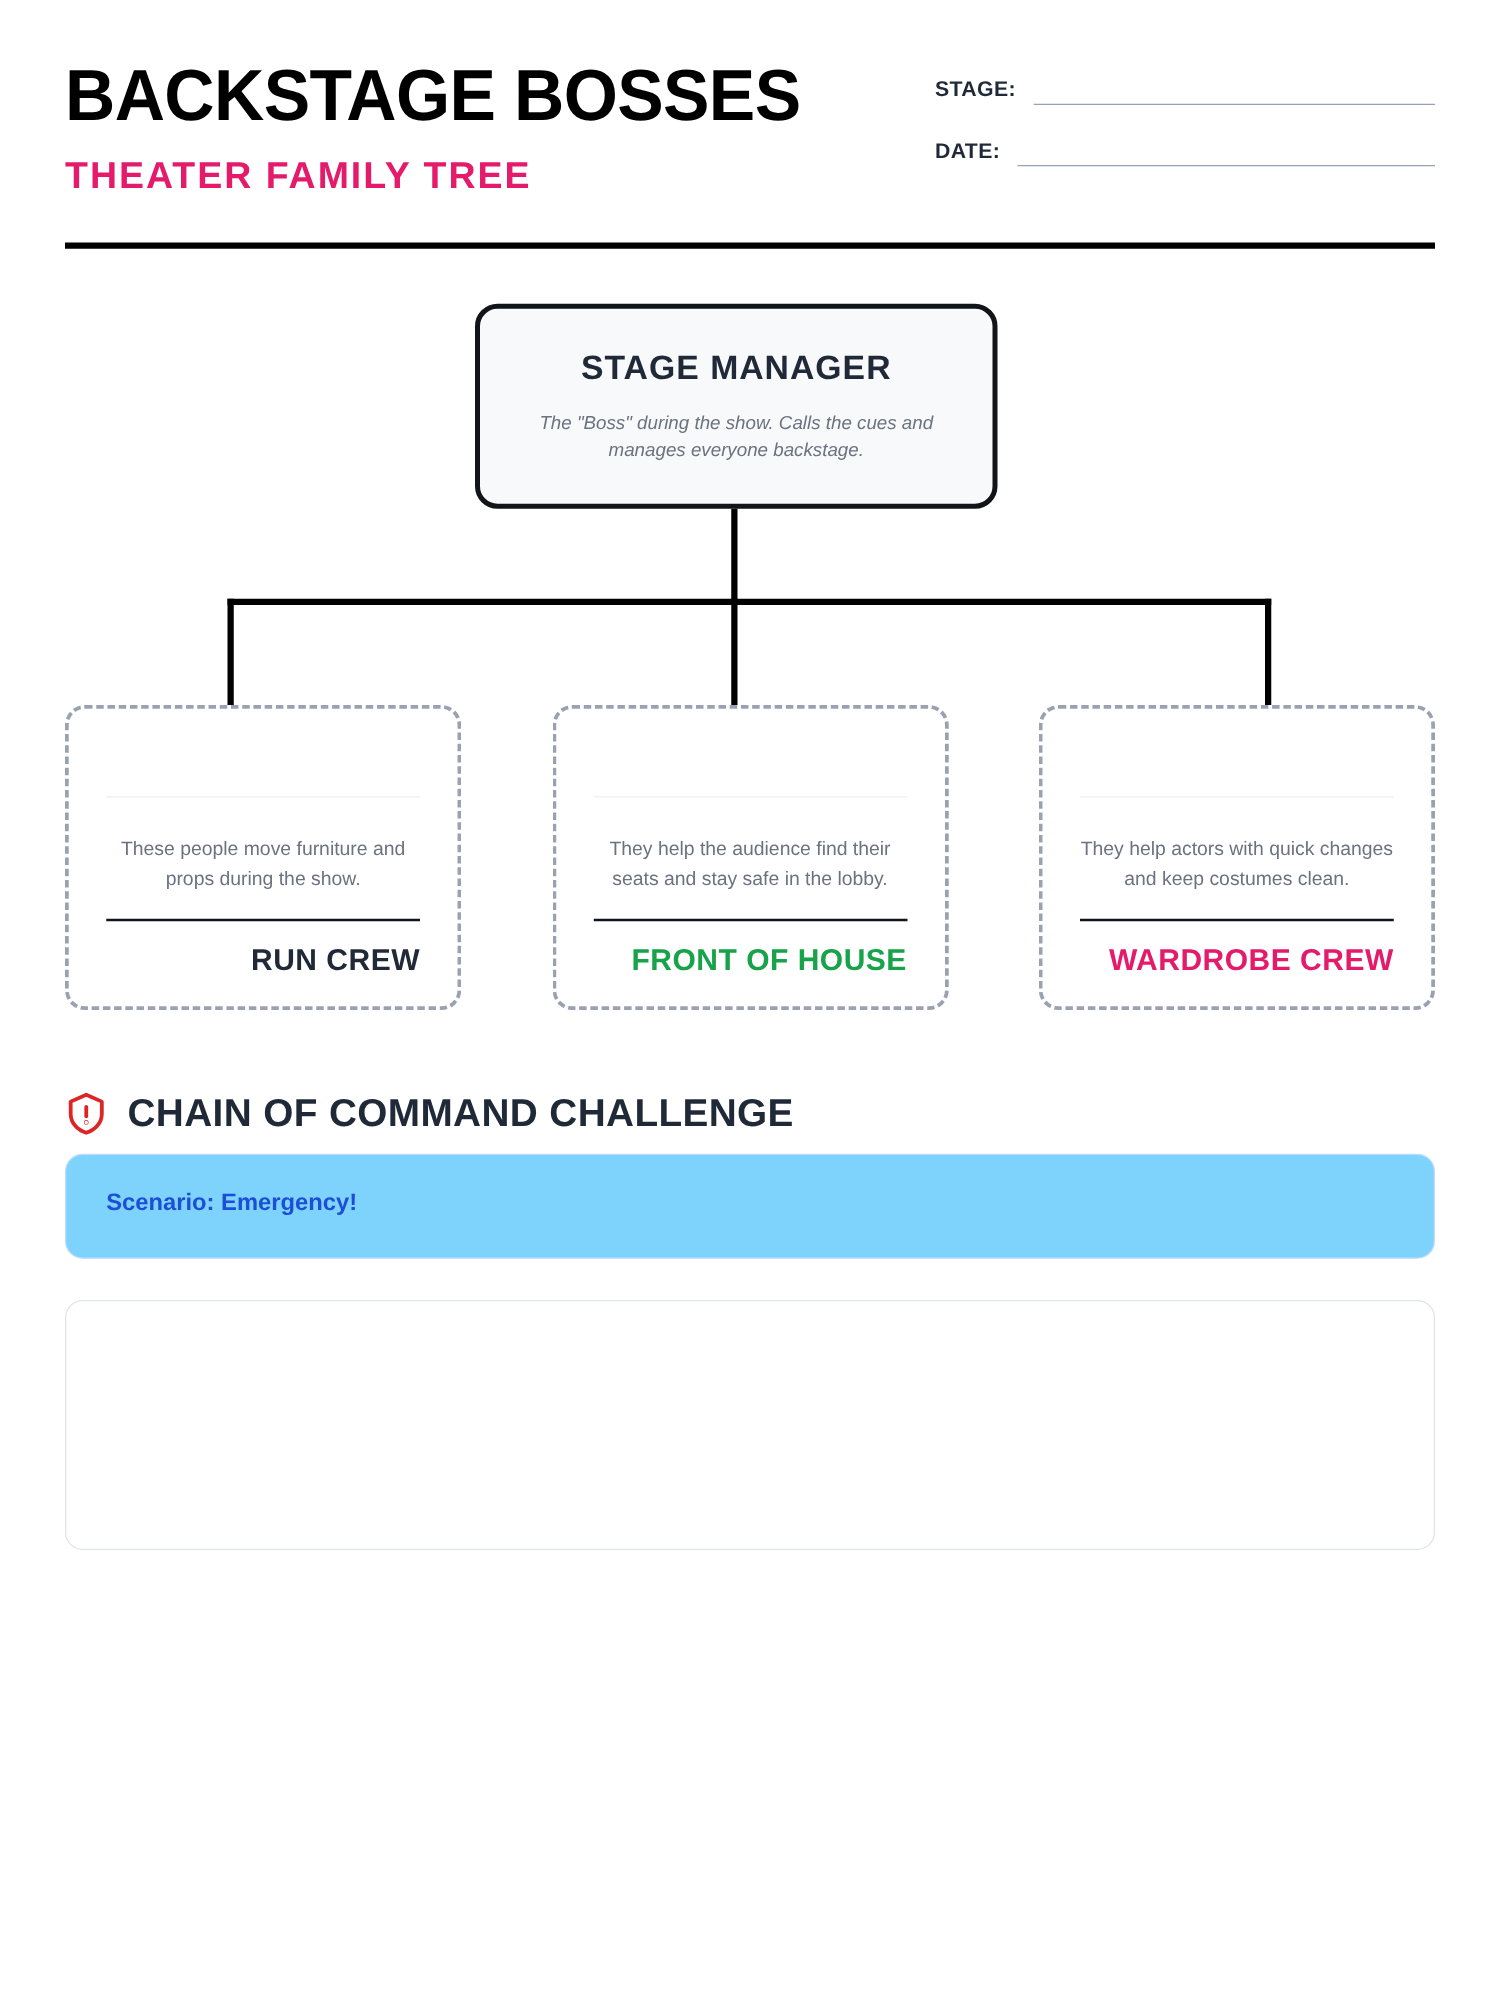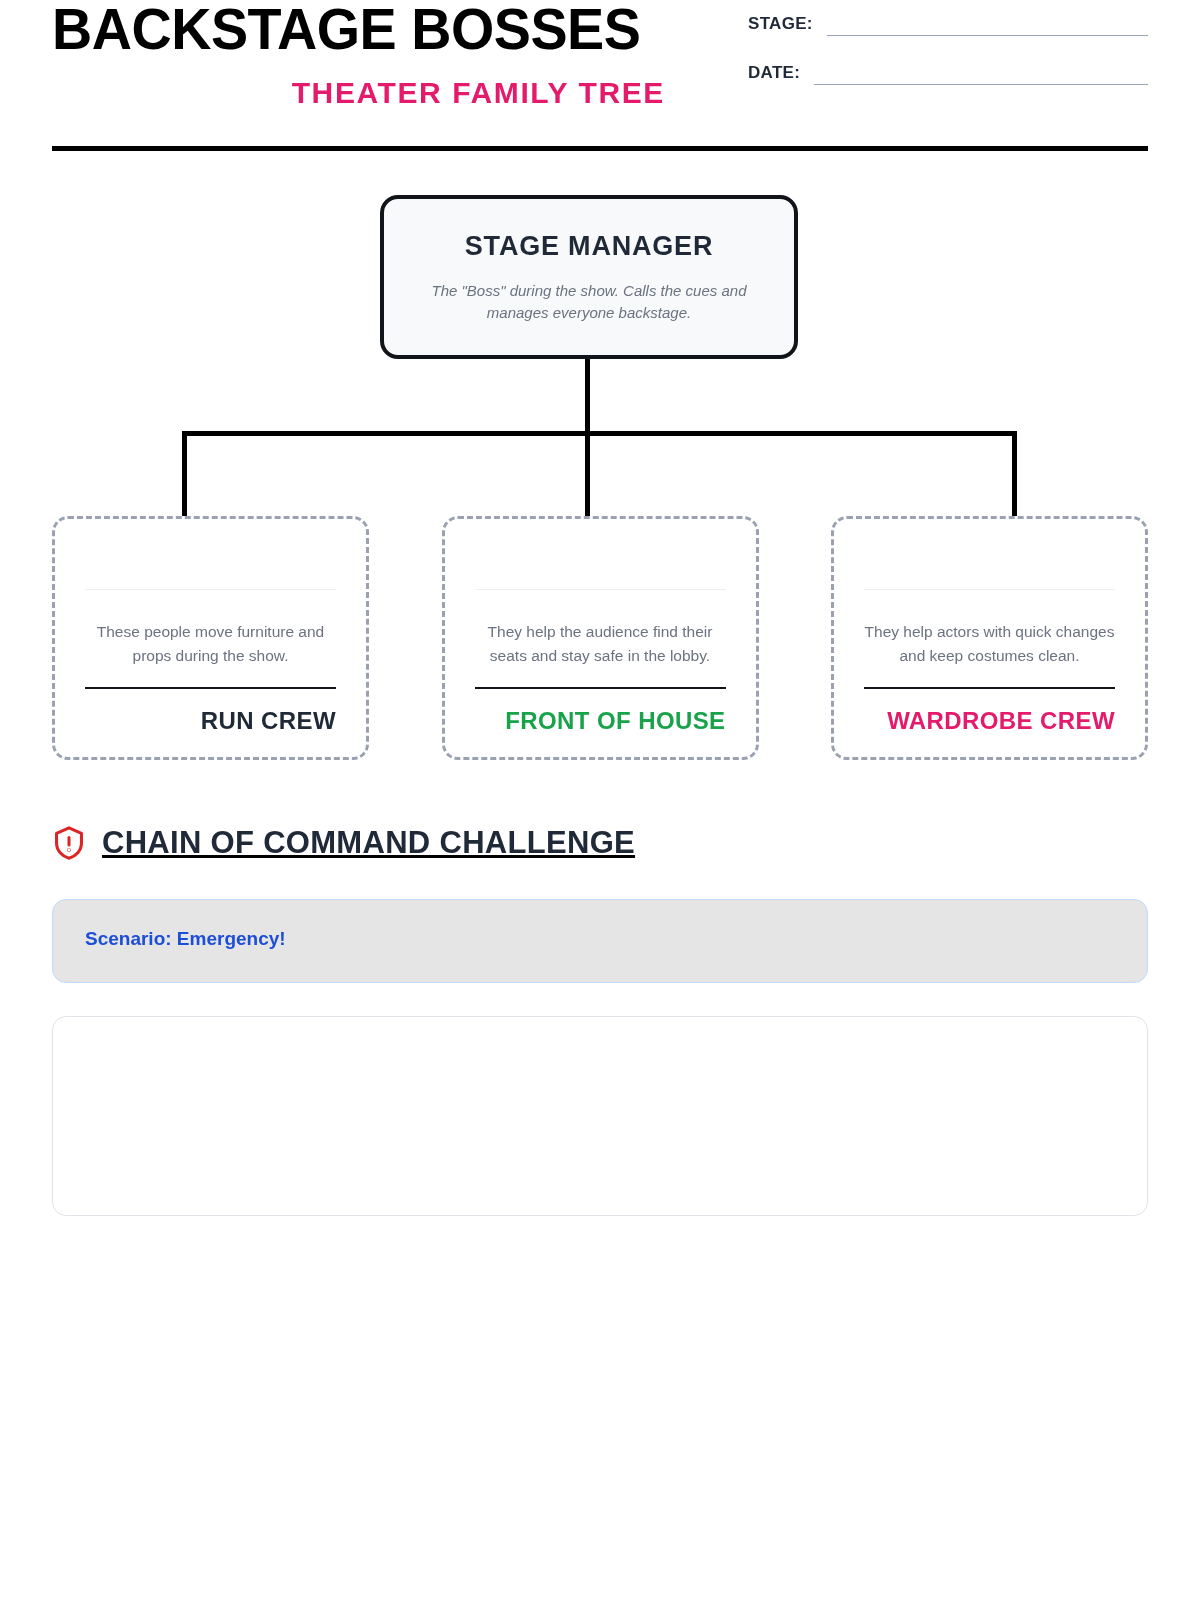--- a/index.html
+++ b/index.html
@@ -17,21 +17,21 @@
     width: 1200px;
     height: 1600px;
     padding: 0 52px;
   }
 
   
   .header {
     display: flex;
     align-items: flex-start;
     justify-content: space-between;
-    text-align: right;
+    padding-top: 48px;
   }
 
   .title-block { flex: 0 0 auto; }
 
   .worksheet-title {
     font-size: 58px;
     line-height: 1.0;
     font-weight: 800;
     letter-spacing: -0.5px;
     color: #000000;
@@ -215,40 +215,39 @@
     font-weight: 700;
     letter-spacing: 0.4px;
     text-align: right;
   }
 
   
   .section-head {
     display: flex;
     align-items: center;
     margin-top: 60px;
-    text-decoration: underline;
   }
 
   .shield-icon {
     width: 34px;
     height: 36px;
     flex: 0 0 auto;
     margin-right: 16px;
   }
 
   .section-title {
     font-size: 31px;
     font-weight: 800;
     letter-spacing: 0.3px;
     color: #1f2937;
   }
 
   .scenario-box {
-    margin-top: 38px;
-    background: #e5e5e5;
+    margin-top: 14px;
+    background: #7dd3fc;
     border: 1.5px solid #bfdbfe;
     border-radius: 14px;
     padding: 28px 32px 32px 32px;
   }
 
   .scenario-label {
     font-size: 19px;
     font-weight: 700;
     color: #1d4ed8;
   }

